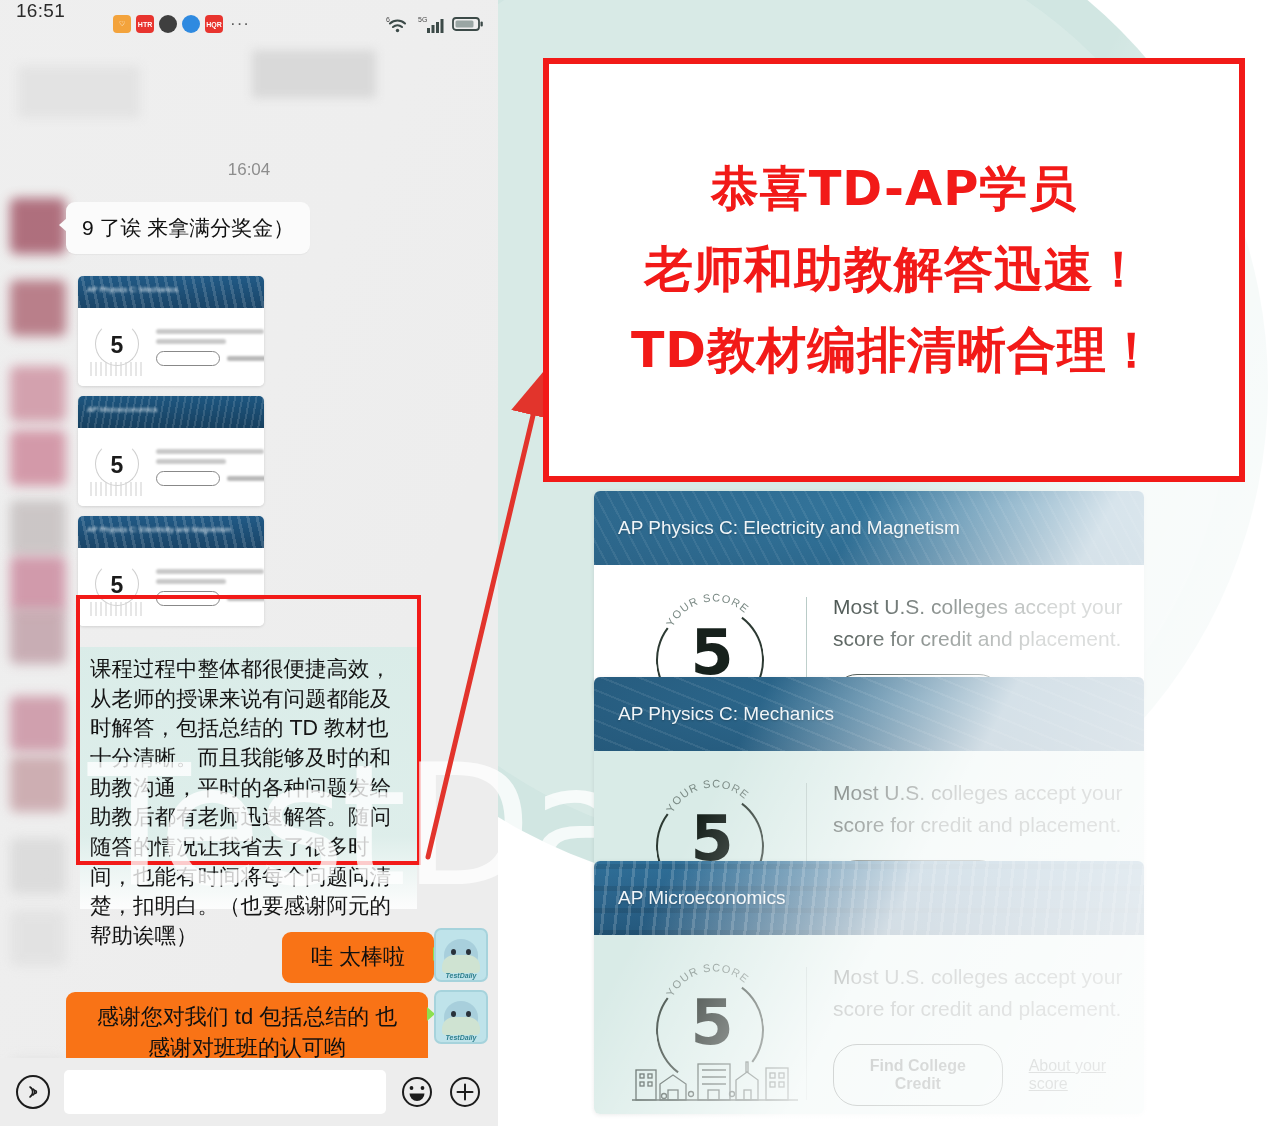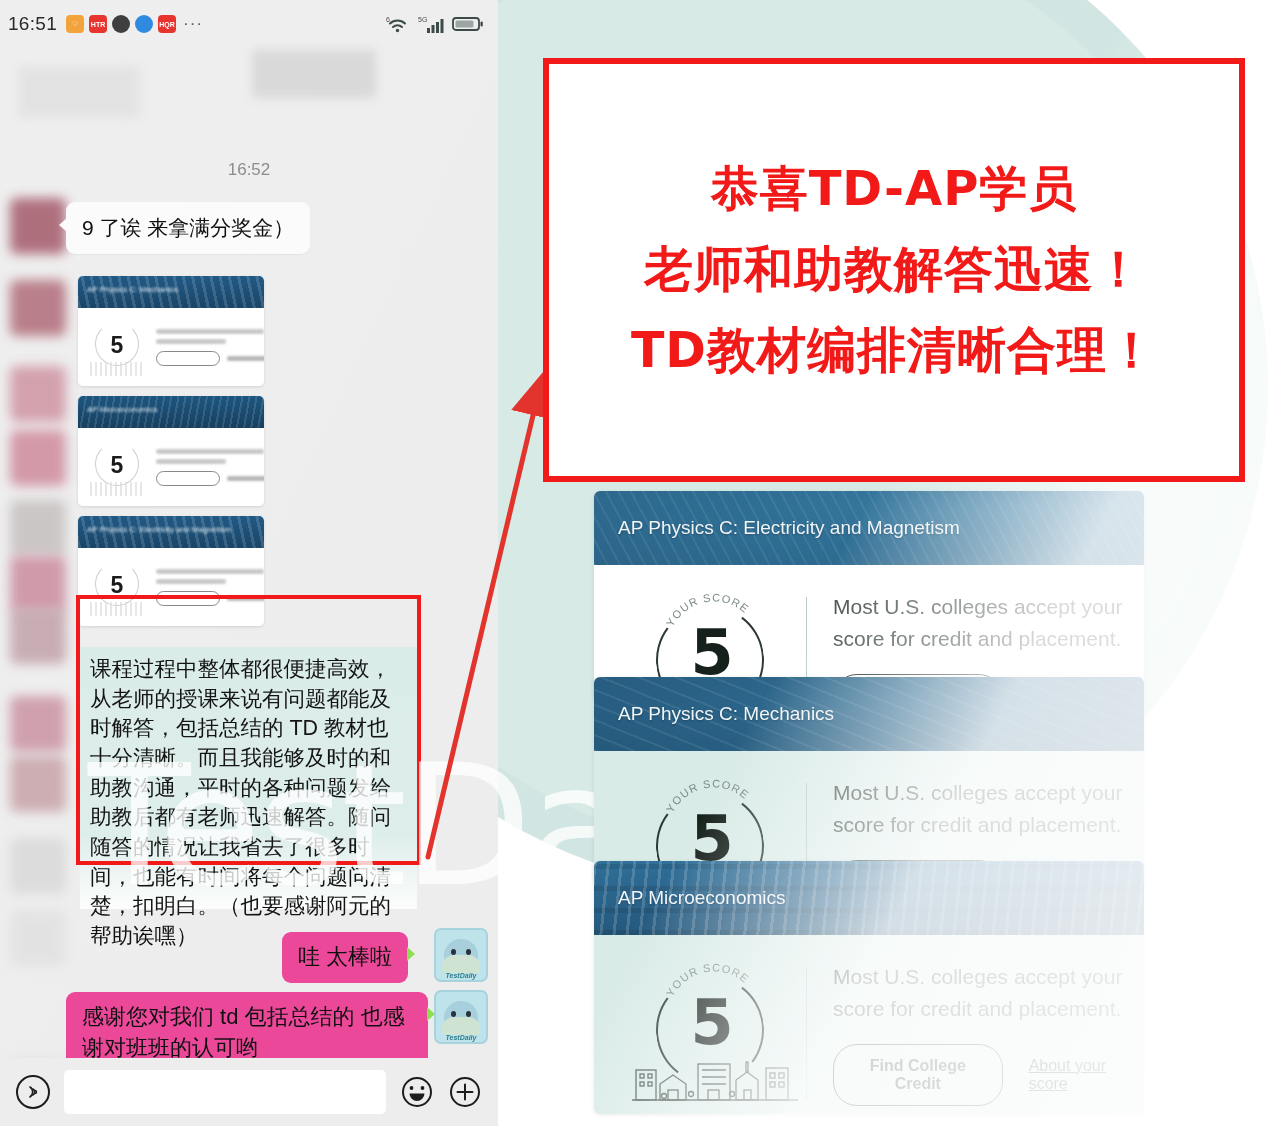--- a/index.html
+++ b/index.html
@@ -59,23 +59,24 @@
   }
   .phone-veil {            
     position:absolute; inset:0; z-index:5; pointer-events:none;
     background: linear-gradient(115deg, rgba(240,240,240,.55) 0%, rgba(240,240,240,.35) 42%, rgba(255,255,255,0) 70%);
   }
 
   
   .statusbar {
     position: relative; z-index: 6;
     height: 48px;
-    display: flex; align-items: center;
-    padding: 0 14px 0 8px;
+    display: flex; 
+    padding: 0 14px 0 16px;
     background: transparent;
+    gap: 39px;
   }
   .sb-time { font-size: 19px; color: #2b2b2b; font-weight: 500; letter-spacing:.3px;}
   .sb-icons { display: flex; align-items: center; gap: 5px; margin-left: 9px; }
   .sb-chip {
     width: 18px; height: 18px; border-radius: 4px;
     display:flex; align-items:center; justify-content:center;
     font-size: 7px; color:#fff; font-weight:700; overflow:hidden;
   }
   .sb-chip.c1 { background:#f3a33c; }
   .sb-chip.c2 { background:#e8342e; }
@@ -118,25 +119,26 @@
   }
   .bub-in::before{
     content:""; position:absolute; left:-7px; top:16px;
     border-top:7px solid transparent; border-bottom:7px solid transparent;
     border-right:8px solid #fbfbfb;
   }
 
   
   .bub-out {
     position:absolute;
-    background:#ec4899;
+    background:#f97316;
     border-radius:9px;
-    padding:10px 16px;
+    padding:10px 29px;
     font-size:22px; color:#101010;
     line-height:1.4;
+    text-align:center;
   }
   .bub-out::after{
     content:""; position:absolute; right:-7px; top:15px;
     border-top:7px solid transparent; border-bottom:7px solid transparent;
     border-left:8px solid #8ce04f;
   }
   .me-avatar{
     position:absolute; width:54px; height:54px; border-radius:7px;
     background:#bfe3ea; border:2px solid #a6d3dc;
     overflow:hidden;
@@ -394,21 +396,21 @@
           </svg>
         </span>
       </span>
     </div>
 
     <div class="chat">
 
       <div class="blur-row" style="left:18px;top:18px;width:122px;height:52px;background:#e3e3e3;filter:blur(5px);"></div>
       <div class="blur-row" style="left:252px;top:2px;width:124px;height:48px;background:#d9d9d9;filter:blur(5px);"></div>
 
-      <div class="time-sep">16:52</div>
+      <div class="time-sep">16:04</div>
 
       <div class="av" style="top:150px;background:#a4596a;"></div>
       <div class="av" style="top:232px;background:#b06c79;"></div>
       <div class="av" style="top:318px;background:#cf94a3;"></div>
       <div class="av" style="top:382px;background:#cf8b9d;"></div>
       <div class="av" style="top:452px;background:#c6c0c0;"></div>
       <div class="av" style="top:508px;background:#cc8ca0;"></div>
       <div class="av" style="top:560px;background:#c2a2aa;"></div>
       <div class="av" style="top:648px;background:#cb93a3;"></div>
       <div class="av" style="top:708px;background:#c8a3a8;"></div>

